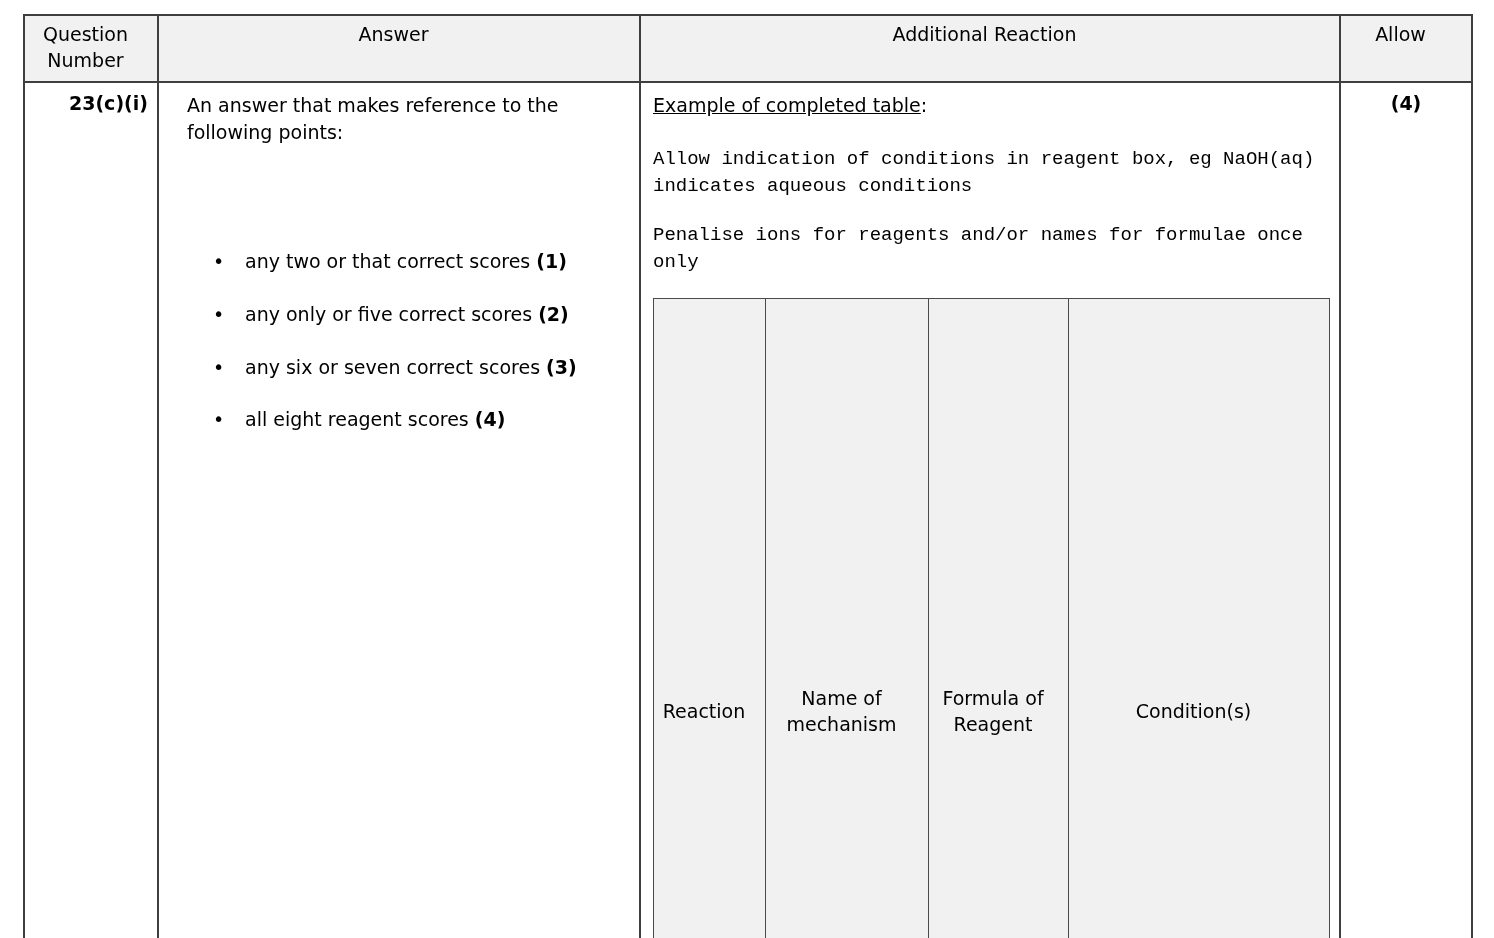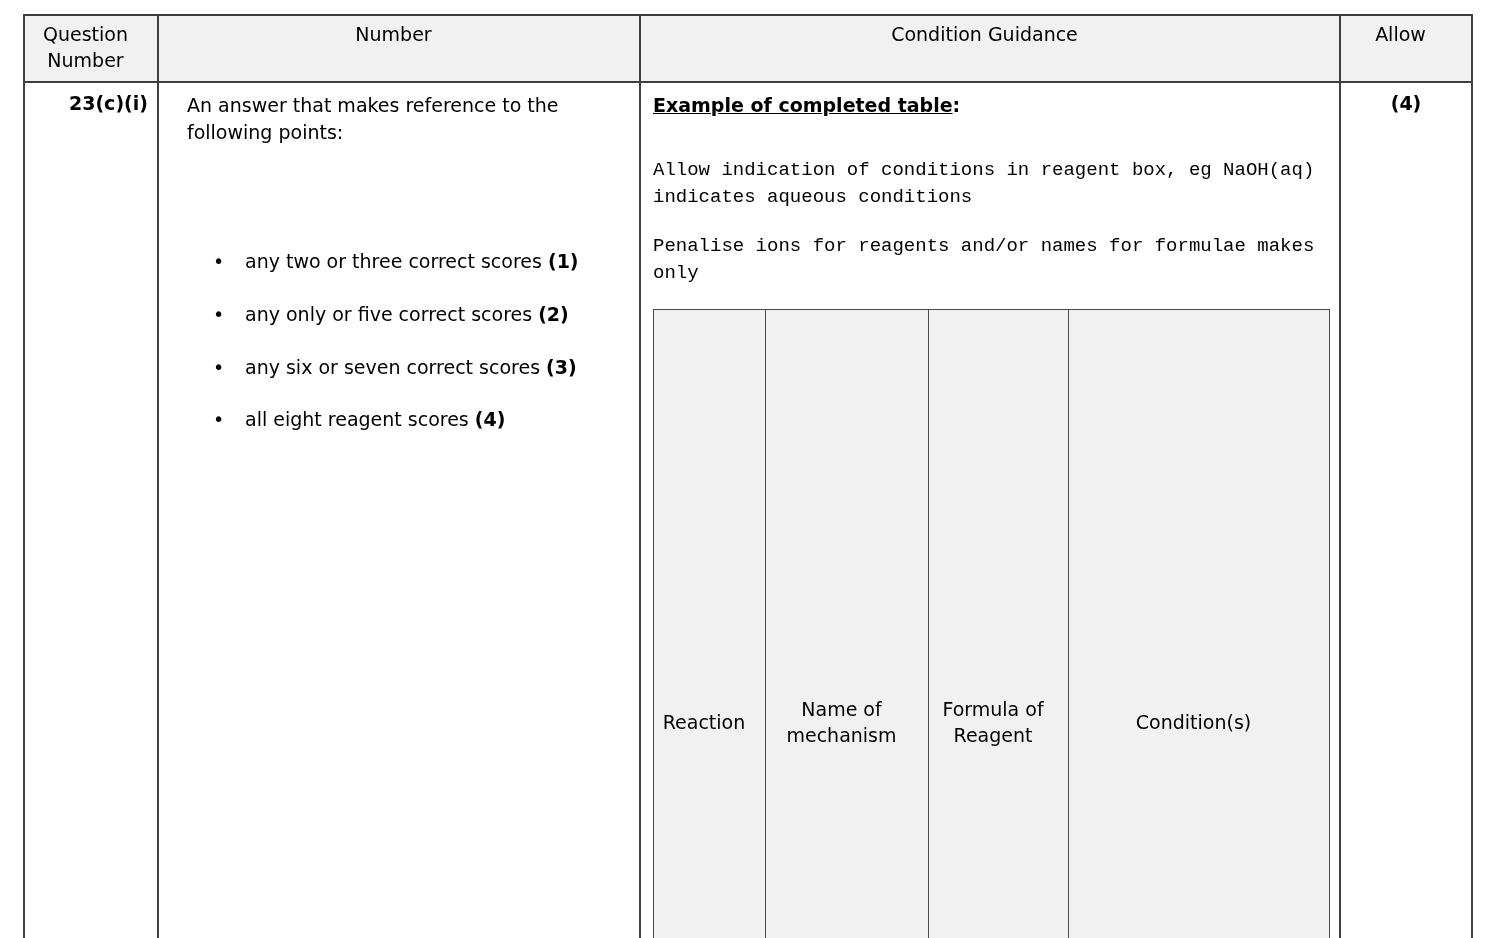--- a/index.html
+++ b/index.html
@@ -32,21 +32,21 @@
   .qn-num { font-weight:bold;margin-left:36px; }
 
   .answer-cell { padding:9px 12px; }
   .answer-intro { line-height:1.4;margin-left:16px; }
   .bullet-list { margin-top:104px; padding-left:42px; }
   .bullet-item { display:flex; margin-bottom:27px; line-height:1.35; }
   .bullet-dot { width:32px; flex:0 0 32px; font-size:19px; }
   .score { font-weight:bold; }
 
   .guidance-cell { padding:10px 12px; }
-  .guide-heading { line-height:1.35; margin-bottom:38px;font-weight:bold; }
+  .guide-heading { line-height:1.35; margin-bottom:27px; }
   .guide-heading .u { text-decoration:underline; }
   .guide-para { line-height:1.4; margin-bottom:23px;font-family:Liberation Mono, monospace; }
 
   table.inner {
     border-collapse:collapse; table-layout:fixed; width:676px; margin-top:0;
   }
   table.inner th, table.inner td {
     border:1.5px solid #4a4a4a; text-align:center; vertical-align:middle;
     line-height:1.35; padding:4px 6px;
   }
@@ -68,58 +68,58 @@
   <table class="outer">
     <colgroup>
       <col class="col-qn">
         <col class="col-ans">
         <col class="col-ag">
         <col class="col-mark">
     </colgroup>
     <thead>
       <tr>
         <th>Question Number</th>
-        <th>Number</th>
-        <th>Condition Guidance</th>
+        <th>Answer</th>
+        <th>Additional Reaction</th>
         <th>Allow</th>
       </tr>
     </thead>
     <tbody>
       <tr>
 
         <td class="qn-cell">
           <span class="qn-num">23(c)(i)</span>
         </td>
 
         <td class="answer-cell">
           <div class="answer-intro">An answer that makes reference to the following points:</div>
           <div class="bullet-list">
             <div class="bullet-item">
               <span class="bullet-dot">•</span>
-              <span class="bullet-text"><span>any two or three correct scores </span><span class="score">(1)</span></span>
+              <span class="bullet-text"><span>any two or that correct scores </span><span class="score">(1)</span></span>
             </div>
             <div class="bullet-item">
               <span class="bullet-dot">•</span>
               <span class="bullet-text"><span>any only or five correct scores </span><span class="score">(2)</span></span>
             </div>
             <div class="bullet-item">
               <span class="bullet-dot">•</span>
               <span class="bullet-text"><span>any six or seven correct scores </span><span class="score">(3)</span></span>
             </div>
             <div class="bullet-item">
               <span class="bullet-dot">•</span>
               <span class="bullet-text"><span>all eight reagent scores </span><span class="score">(4)</span></span>
             </div>
           </div>
         </td>
 
         <td class="guidance-cell">
           <div class="guide-heading"><span class="u">Example of completed table</span><span>:</span></div>
           <p class="guide-para">Allow indication of conditions in reagent box, eg NaOH(aq) indicates aqueous conditions</p>
-          <p class="guide-para">Penalise ions for reagents and/or names for formulae makes only</p>
+          <p class="guide-para">Penalise ions for reagents and/or names for formulae once only</p>
 
           <table class="inner">
             <colgroup>
               <col class="icol-reaction">
                 <col class="icol-mech">
                 <col class="icol-formula">
                 <col class="icol-cond">
             </colgroup>
             <thead>
               <tr>

